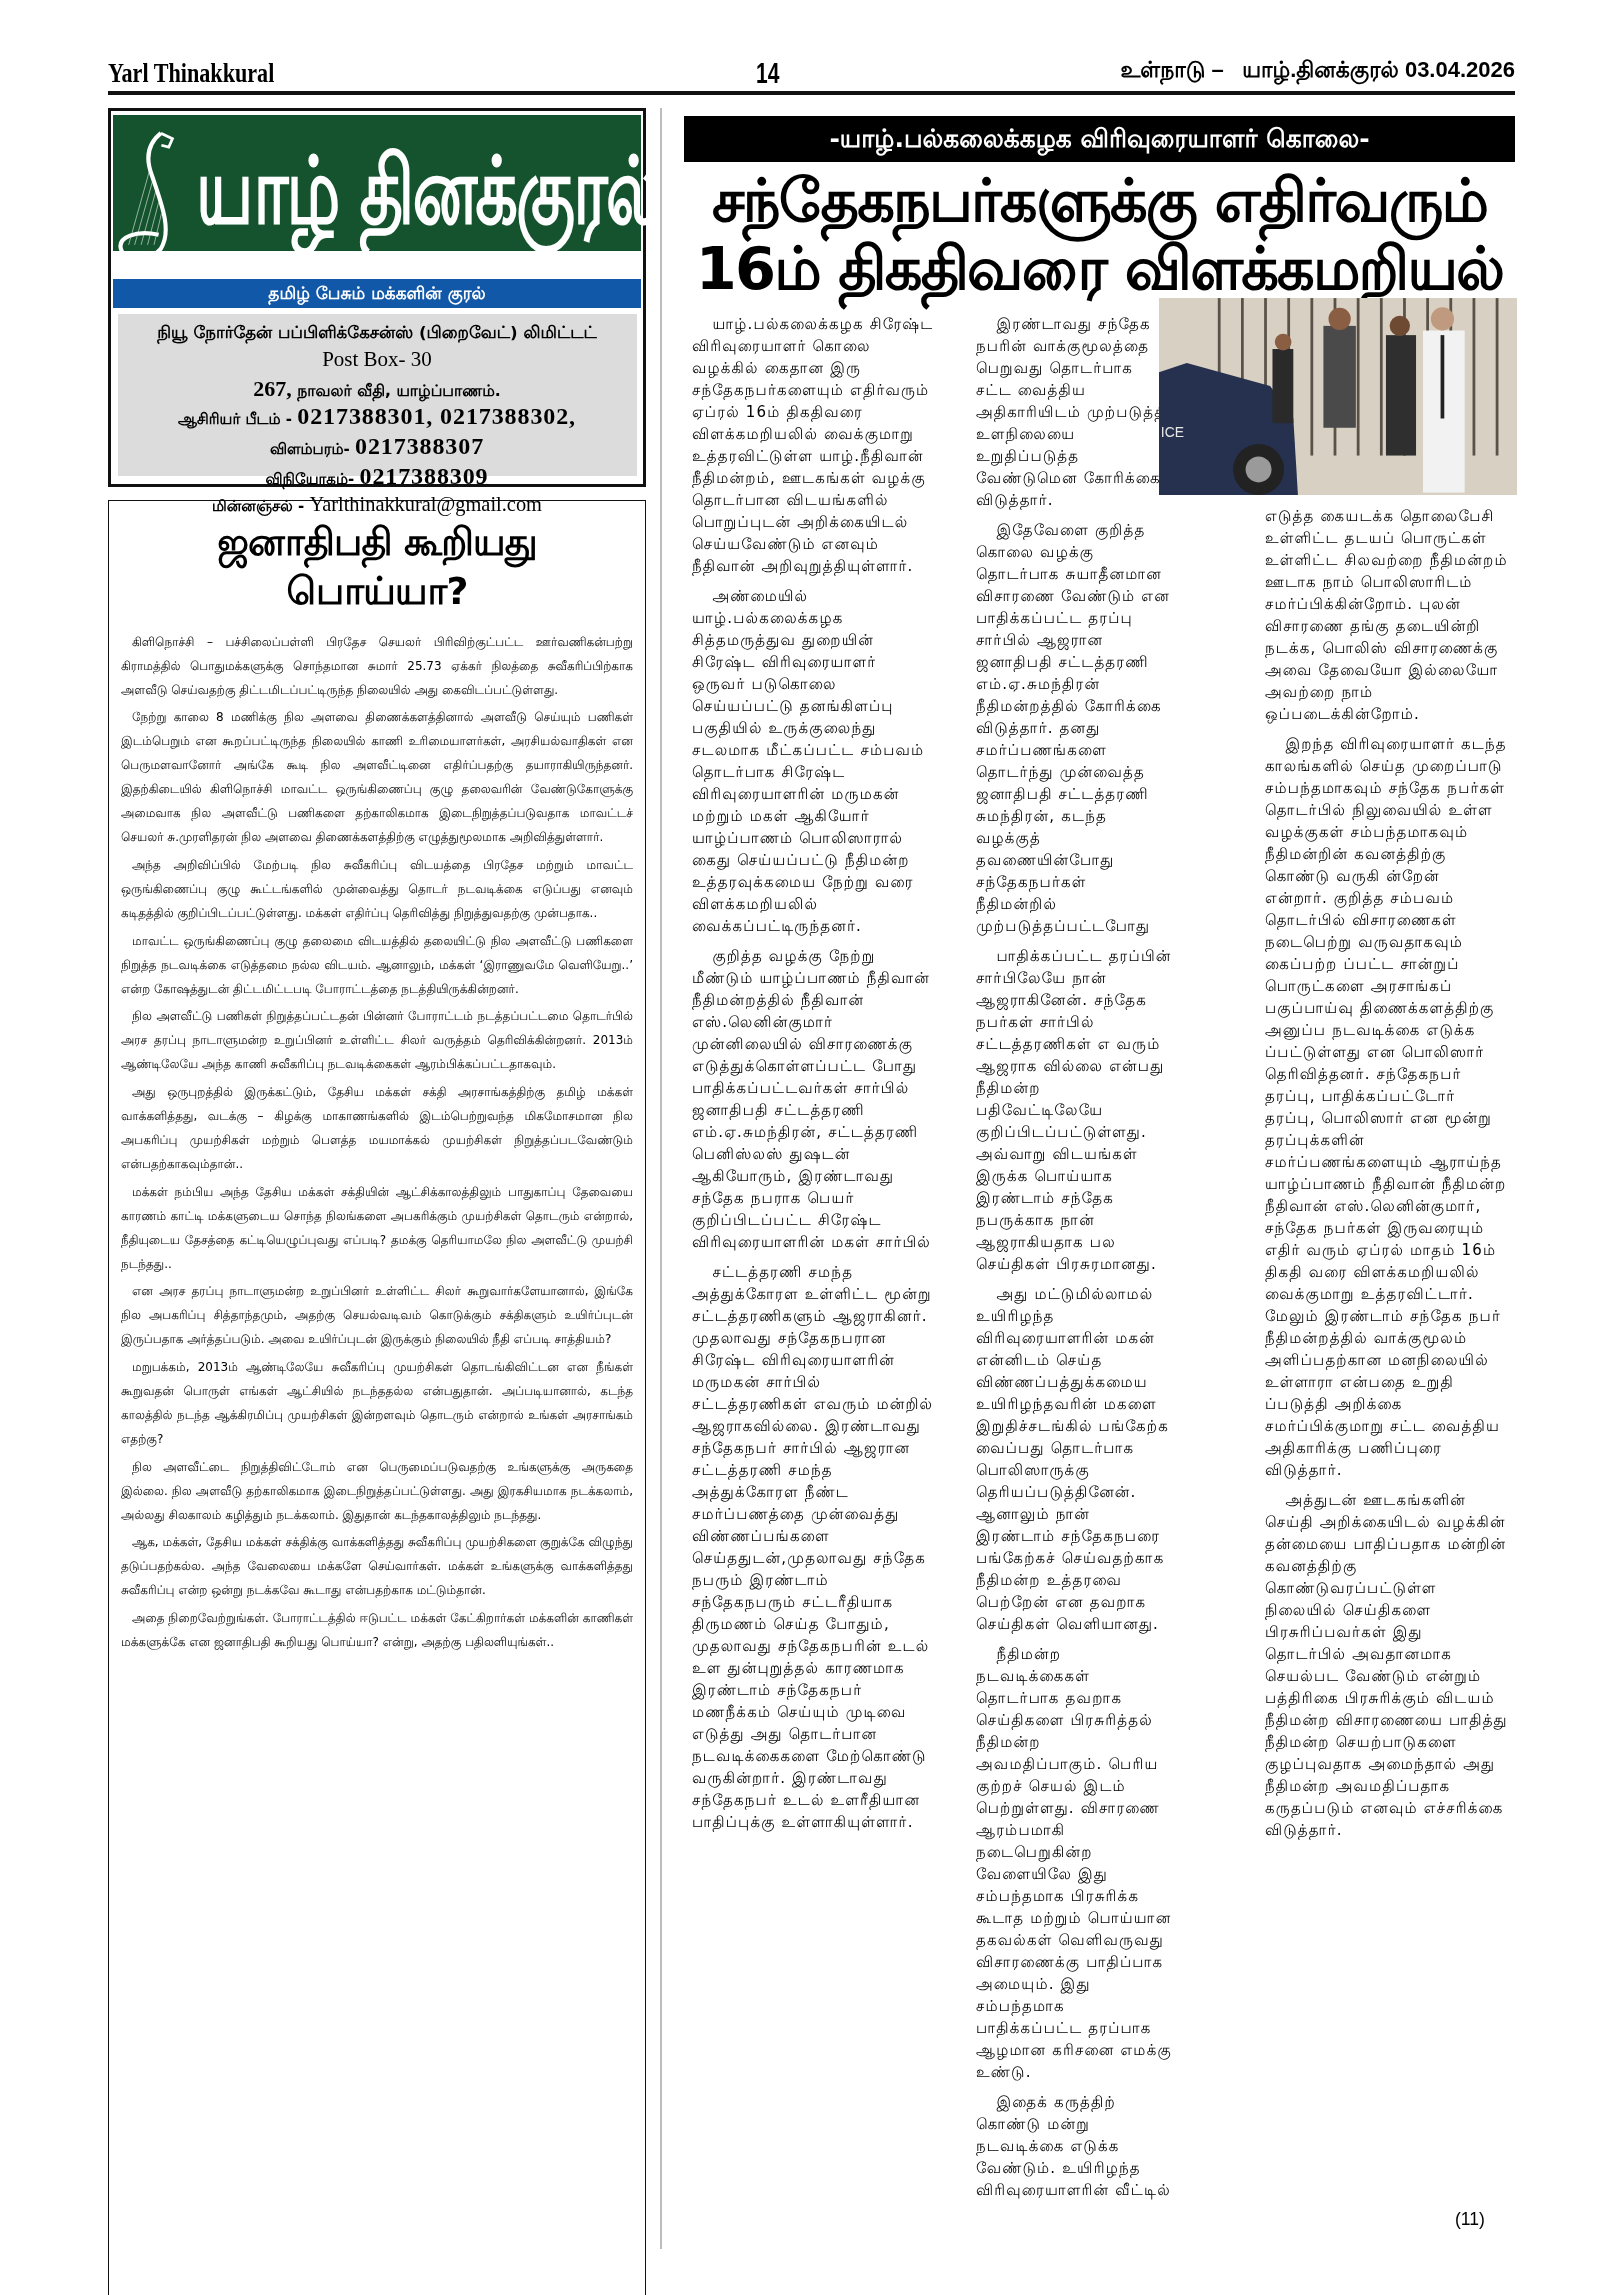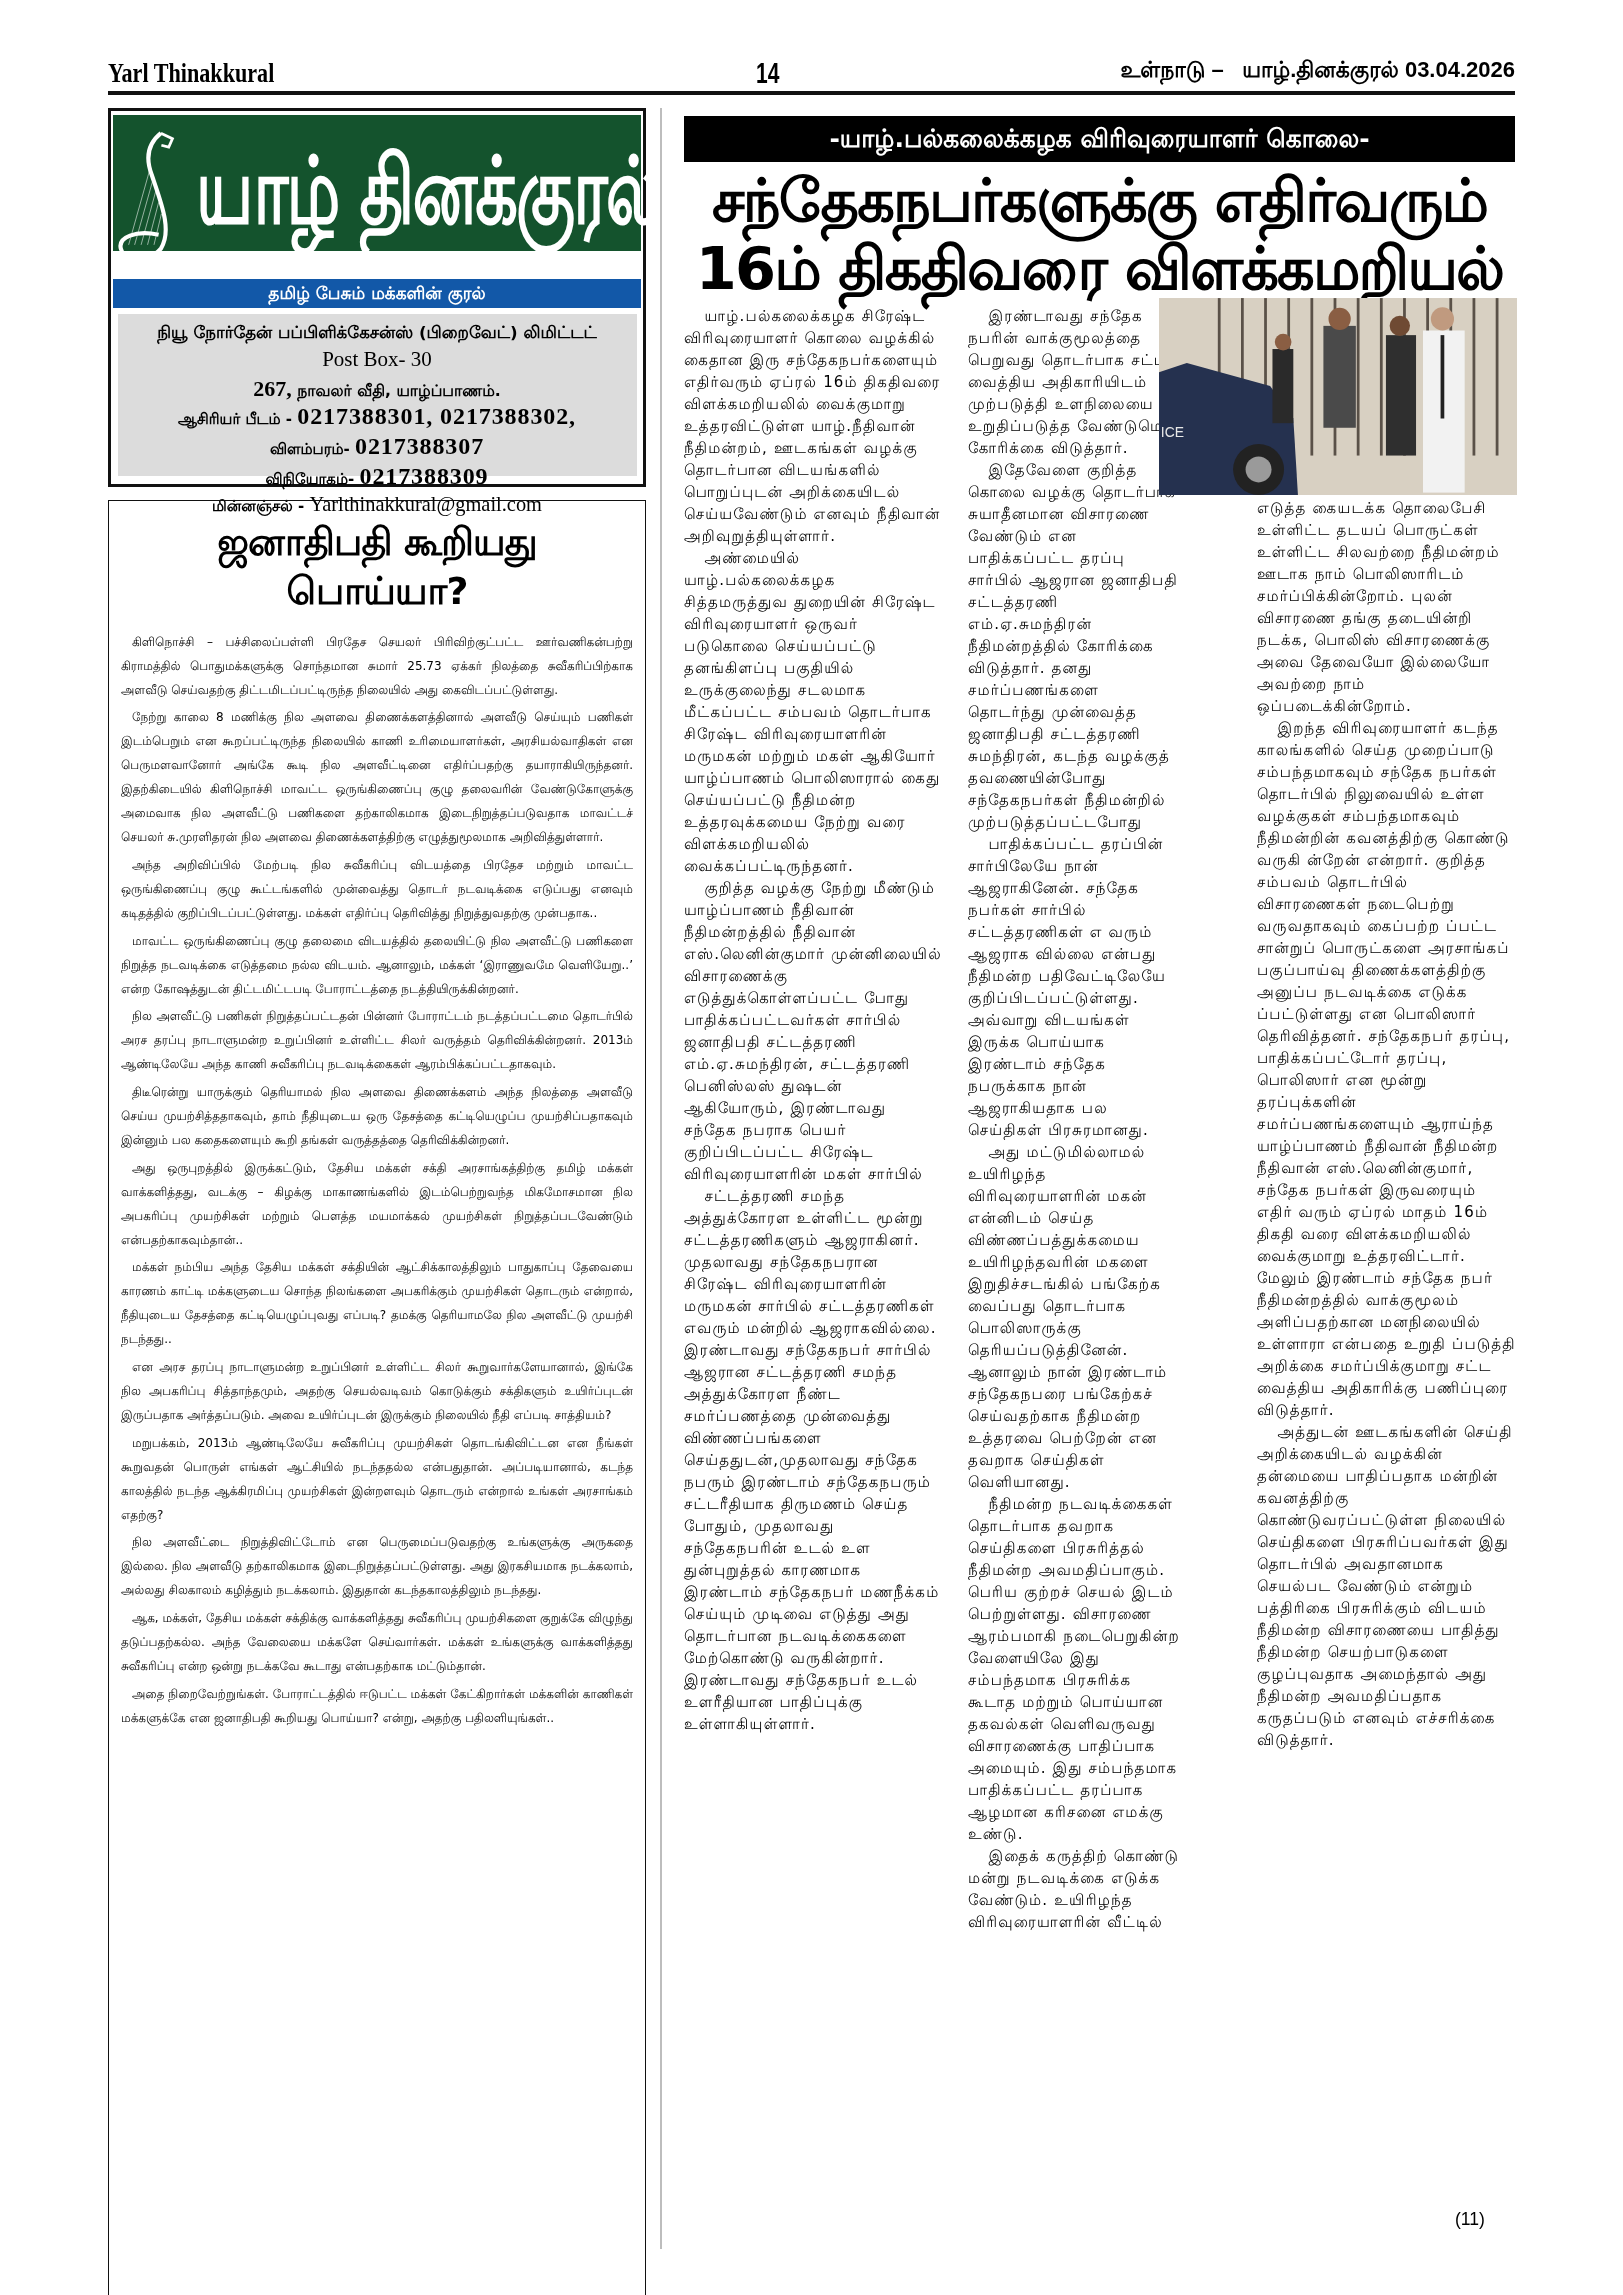--- a/index.html
+++ b/index.html
@@ -50,21 +50,21 @@
   .vsep { position: absolute; left: 660px; top: 108px; width: 1.9px; height: 2141px; background: #bdbdbd; }
 
   
   .kicker { position: absolute; left: 684px; top: 116px; width: 831px; height: 46px; background: #000;
             color: #fff; text-align: center; font-size: 25px; font-weight: bold; line-height: 46px; }
   .headline { position: absolute; left: 684px; top: 167px; width: 831px; text-align: center;
               font-weight: bold; font-size: 59px; line-height: 68px; letter-spacing: -1.9px; }
   .headline div { white-space: nowrap; }
 
   .col { position: absolute; font-size: 15px; line-height: 22px; letter-spacing: 1.2px; }
-  .col p { margin: 0; text-indent: 20.4px; }
+  .col p { margin: 8px; text-indent: 20.4px; }
   .col p.noind { text-indent: 0; }
   .col1 { left: 684px; top: 305px; width: 259px; }
   .col2 { left: 968px; top: 305px; width: 213px; }
   .col3 { left: 1257px; top: 497px; width: 259px; }
 
   .photo { position: absolute; left: 1159px; top: 298px; width: 358px; height: 197px; overflow: hidden;
            background: #d9d3c6; }
   .continued { position: absolute; left: 1455px; top: 2209px; font-family: Liberation Sans, sans-serif;
                font-size: 17.6px; }
 </style>
@@ -123,21 +123,20 @@
   </div>
 </div>
 
 <div class="editorial">
   <div class="ed-title">ஜனாதிபதி கூறியது பொய்யா?</div>
   <p class="ed-para">கிளிநொச்சி – பச்சிலைப்பள்ளி பிரதேச செயலர் பிரிவிற்குட்பட்ட ஊர்வணிகன்பற்று கிராமத்தில் பொதுமக்களுக்கு சொந்தமான சுமார் 25.73 ஏக்கர் நிலத்தை சுவீகரிப்பிற்காக அளவீடு செய்வதற்கு திட்டமிடப்பட்டிருந்த நிலையில் அது கைவிடப்பட்டுள்ளது.</p>
   <p class="ed-para">நேற்று காலை 8 மணிக்கு நில அளவை திணைக்களத்தினால் அளவீடு செய்யும் பணிகள் இடம்பெறும் என கூறப்பட்டிருந்த நிலையில் காணி உரிமையாளர்கள், அரசியல்வாதிகள் என பெருமளவானோர் அங்கே கூடி நில அளவீட்டினை எதிர்ப்பதற்கு தயாராகியிருந்தனர். இதற்கிடையில் கிளிநொச்சி மாவட்ட ஒருங்கிணைப்பு குழு தலைவரின் வேண்டுகோளுக்கு அமைவாக நில அளவீட்டு பணிகளை தற்காலிகமாக இடைநிறுத்தப்படுவதாக மாவட்டச் செயலர் சு.முரளிதரன் நில அளவை திணைக்களத்திற்கு எழுத்துமூலமாக அறிவித்துள்ளார்.</p>
   <p class="ed-para">அந்த அறிவிப்பில் மேற்படி நில சுவீகரிப்பு விடயத்தை பிரதேச மற்றும் மாவட்ட ஒருங்கிணைப்பு குழு கூட்டங்களில் முன்வைத்து தொடர் நடவடிக்கை எடுப்பது எனவும் கடிதத்தில் குறிப்பிடப்பட்டுள்ளது. மக்கள் எதிர்ப்பு தெரிவித்து நிறுத்துவதற்கு முன்பதாக..</p>
   <p class="ed-para">மாவட்ட ஒருங்கிணைப்பு குழு தலைமை விடயத்தில் தலையிட்டு நில அளவீட்டு பணிகளை நிறுத்த நடவடிக்கை எடுத்தமை நல்ல விடயம். ஆனாலும், மக்கள் ‘இராணுவமே வெளியேறு..’ என்ற கோஷத்துடன் திட்டமிட்டபடி போராட்டத்தை நடத்தியிருக்கின்றனர்.</p>
   <p class="ed-para">நில அளவீட்டு பணிகள் நிறுத்தப்பட்டதன் பின்னர் போராட்டம் நடத்தப்பட்டமை தொடர்பில் அரச தரப்பு நாடாளுமன்ற உறுப்பினர் உள்ளிட்ட சிலர் வருத்தம் தெரிவிக்கின்றனர். 2013ம் ஆண்டிலேயே அந்த காணி சுவீகரிப்பு நடவடிக்கைகள் ஆரம்பிக்கப்பட்டதாகவும்.</p>
-  <p class="ed-para">திடீரென்று யாருக்கும் தெரியாமல் நில அளவை திணைக்களம் அந்த நிலத்தை அளவீடு செய்ய முயற்சித்ததாகவும், தாம் நீதியுடைய ஒரு தேசத்தை கட்டியெழுப்ப முயற்சிப்பதாகவும் இன்னும் பல கதைகளையும் கூறி தங்கள் வருத்தத்தை தெரிவிக்கின்றனர்.</p>
   <p class="ed-para">அது ஒருபுறத்தில் இருக்கட்டும், தேசிய மக்கள் சக்தி அரசாங்கத்திற்கு தமிழ் மக்கள் வாக்களித்தது, வடக்கு – கிழக்கு மாகாணங்களில் இடம்பெற்றுவந்த மிகமோசமான நில அபகரிப்பு முயற்சிகள் மற்றும் பௌத்த மயமாக்கல் முயற்சிகள் நிறுத்தப்படவேண்டும் என்பதற்காகவும்தான்..</p>
   <p class="ed-para">மக்கள் நம்பிய அந்த தேசிய மக்கள் சக்தியின் ஆட்சிக்காலத்திலும் பாதுகாப்பு தேவையை காரணம் காட்டி மக்களுடைய சொந்த நிலங்களை அபகரிக்கும் முயற்சிகள் தொடரும் என்றால், நீதியுடைய தேசத்தை கட்டியெழுப்புவது எப்படி? தமக்கு தெரியாமலே நில அளவீட்டு முயற்சி நடந்தது..</p>
   <p class="ed-para">என அரச தரப்பு நாடாளுமன்ற உறுப்பினர் உள்ளிட்ட சிலர் கூறுவார்களேயானால், இங்கே நில அபகரிப்பு சித்தாந்தமும், அதற்கு செயல்வடிவம் கொடுக்கும் சக்திகளும் உயிர்ப்புடன் இருப்பதாக அர்த்தப்படும். அவை உயிர்ப்புடன் இருக்கும் நிலையில் நீதி எப்படி சாத்தியம்?</p>
   <p class="ed-para">மறுபக்கம், 2013ம் ஆண்டிலேயே சுவீகரிப்பு முயற்சிகள் தொடங்கிவிட்டன என நீங்கள் கூறுவதன் பொருள் எங்கள் ஆட்சியில் நடந்ததல்ல என்பதுதான். அப்படியானால், கடந்த காலத்தில் நடந்த ஆக்கிரமிப்பு முயற்சிகள் இன்றளவும் தொடரும் என்றால் உங்கள் அரசாங்கம் எதற்கு?</p>
   <p class="ed-para">நில அளவீட்டை நிறுத்திவிட்டோம் என பெருமைப்படுவதற்கு உங்களுக்கு அருகதை இல்லை. நில அளவீடு தற்காலிகமாக இடைநிறுத்தப்பட்டுள்ளது. அது இரகசியமாக நடக்கலாம், அல்லது சிலகாலம் கழித்தும் நடக்கலாம். இதுதான் கடந்தகாலத்திலும் நடந்தது.</p>
   <p class="ed-para">ஆக, மக்கள், தேசிய மக்கள் சக்திக்கு வாக்களித்தது சுவீகரிப்பு முயற்சிகளை குறுக்கே விழுந்து தடுப்பதற்கல்ல. அந்த வேலையை மக்களே செய்வார்கள். மக்கள் உங்களுக்கு வாக்களித்தது சுவீகரிப்பு என்ற ஒன்று நடக்கவே கூடாது என்பதற்காக மட்டும்தான்.</p>
   <p class="ed-para">அதை நிறைவேற்றுங்கள். போராட்டத்தில் ஈடுபட்ட மக்கள் கேட்கிறார்கள் மக்களின் காணிகள் மக்களுக்கே என ஜனாதிபதி கூறியது பொய்யா? என்று, அதற்கு பதிலளியுங்கள்..</p>
 </div>
 
 <div class="vsep"></div>

